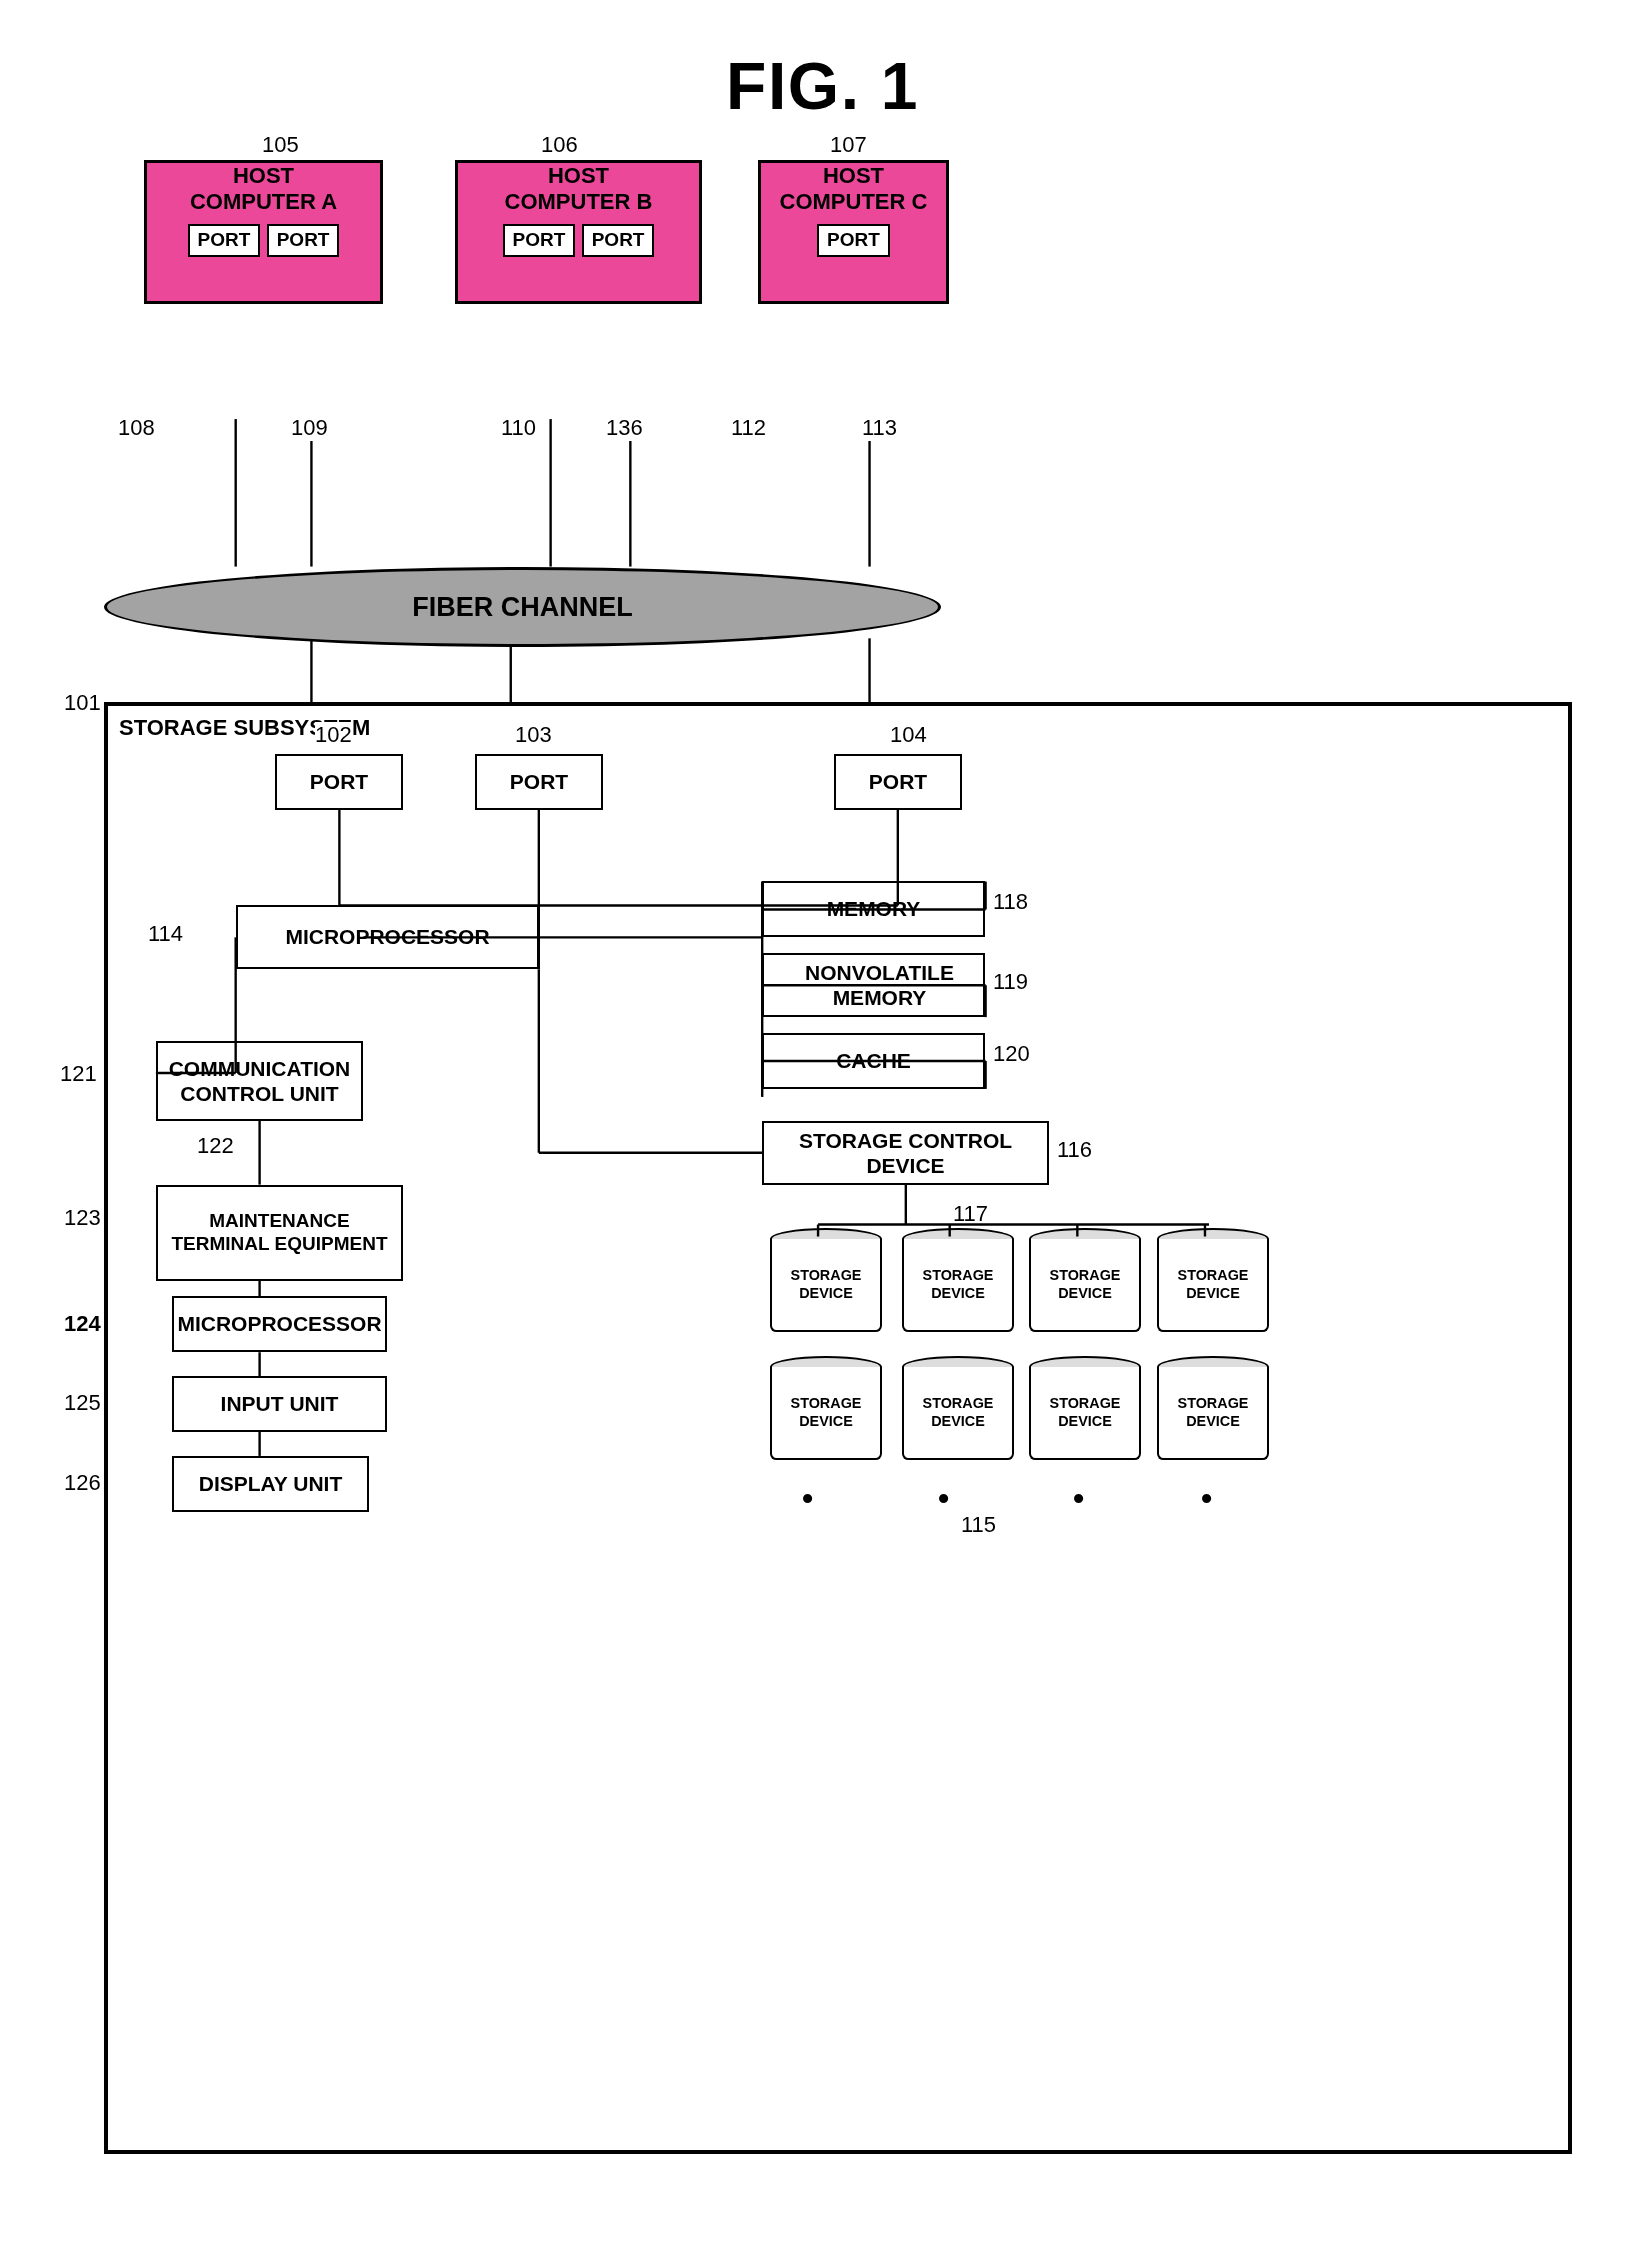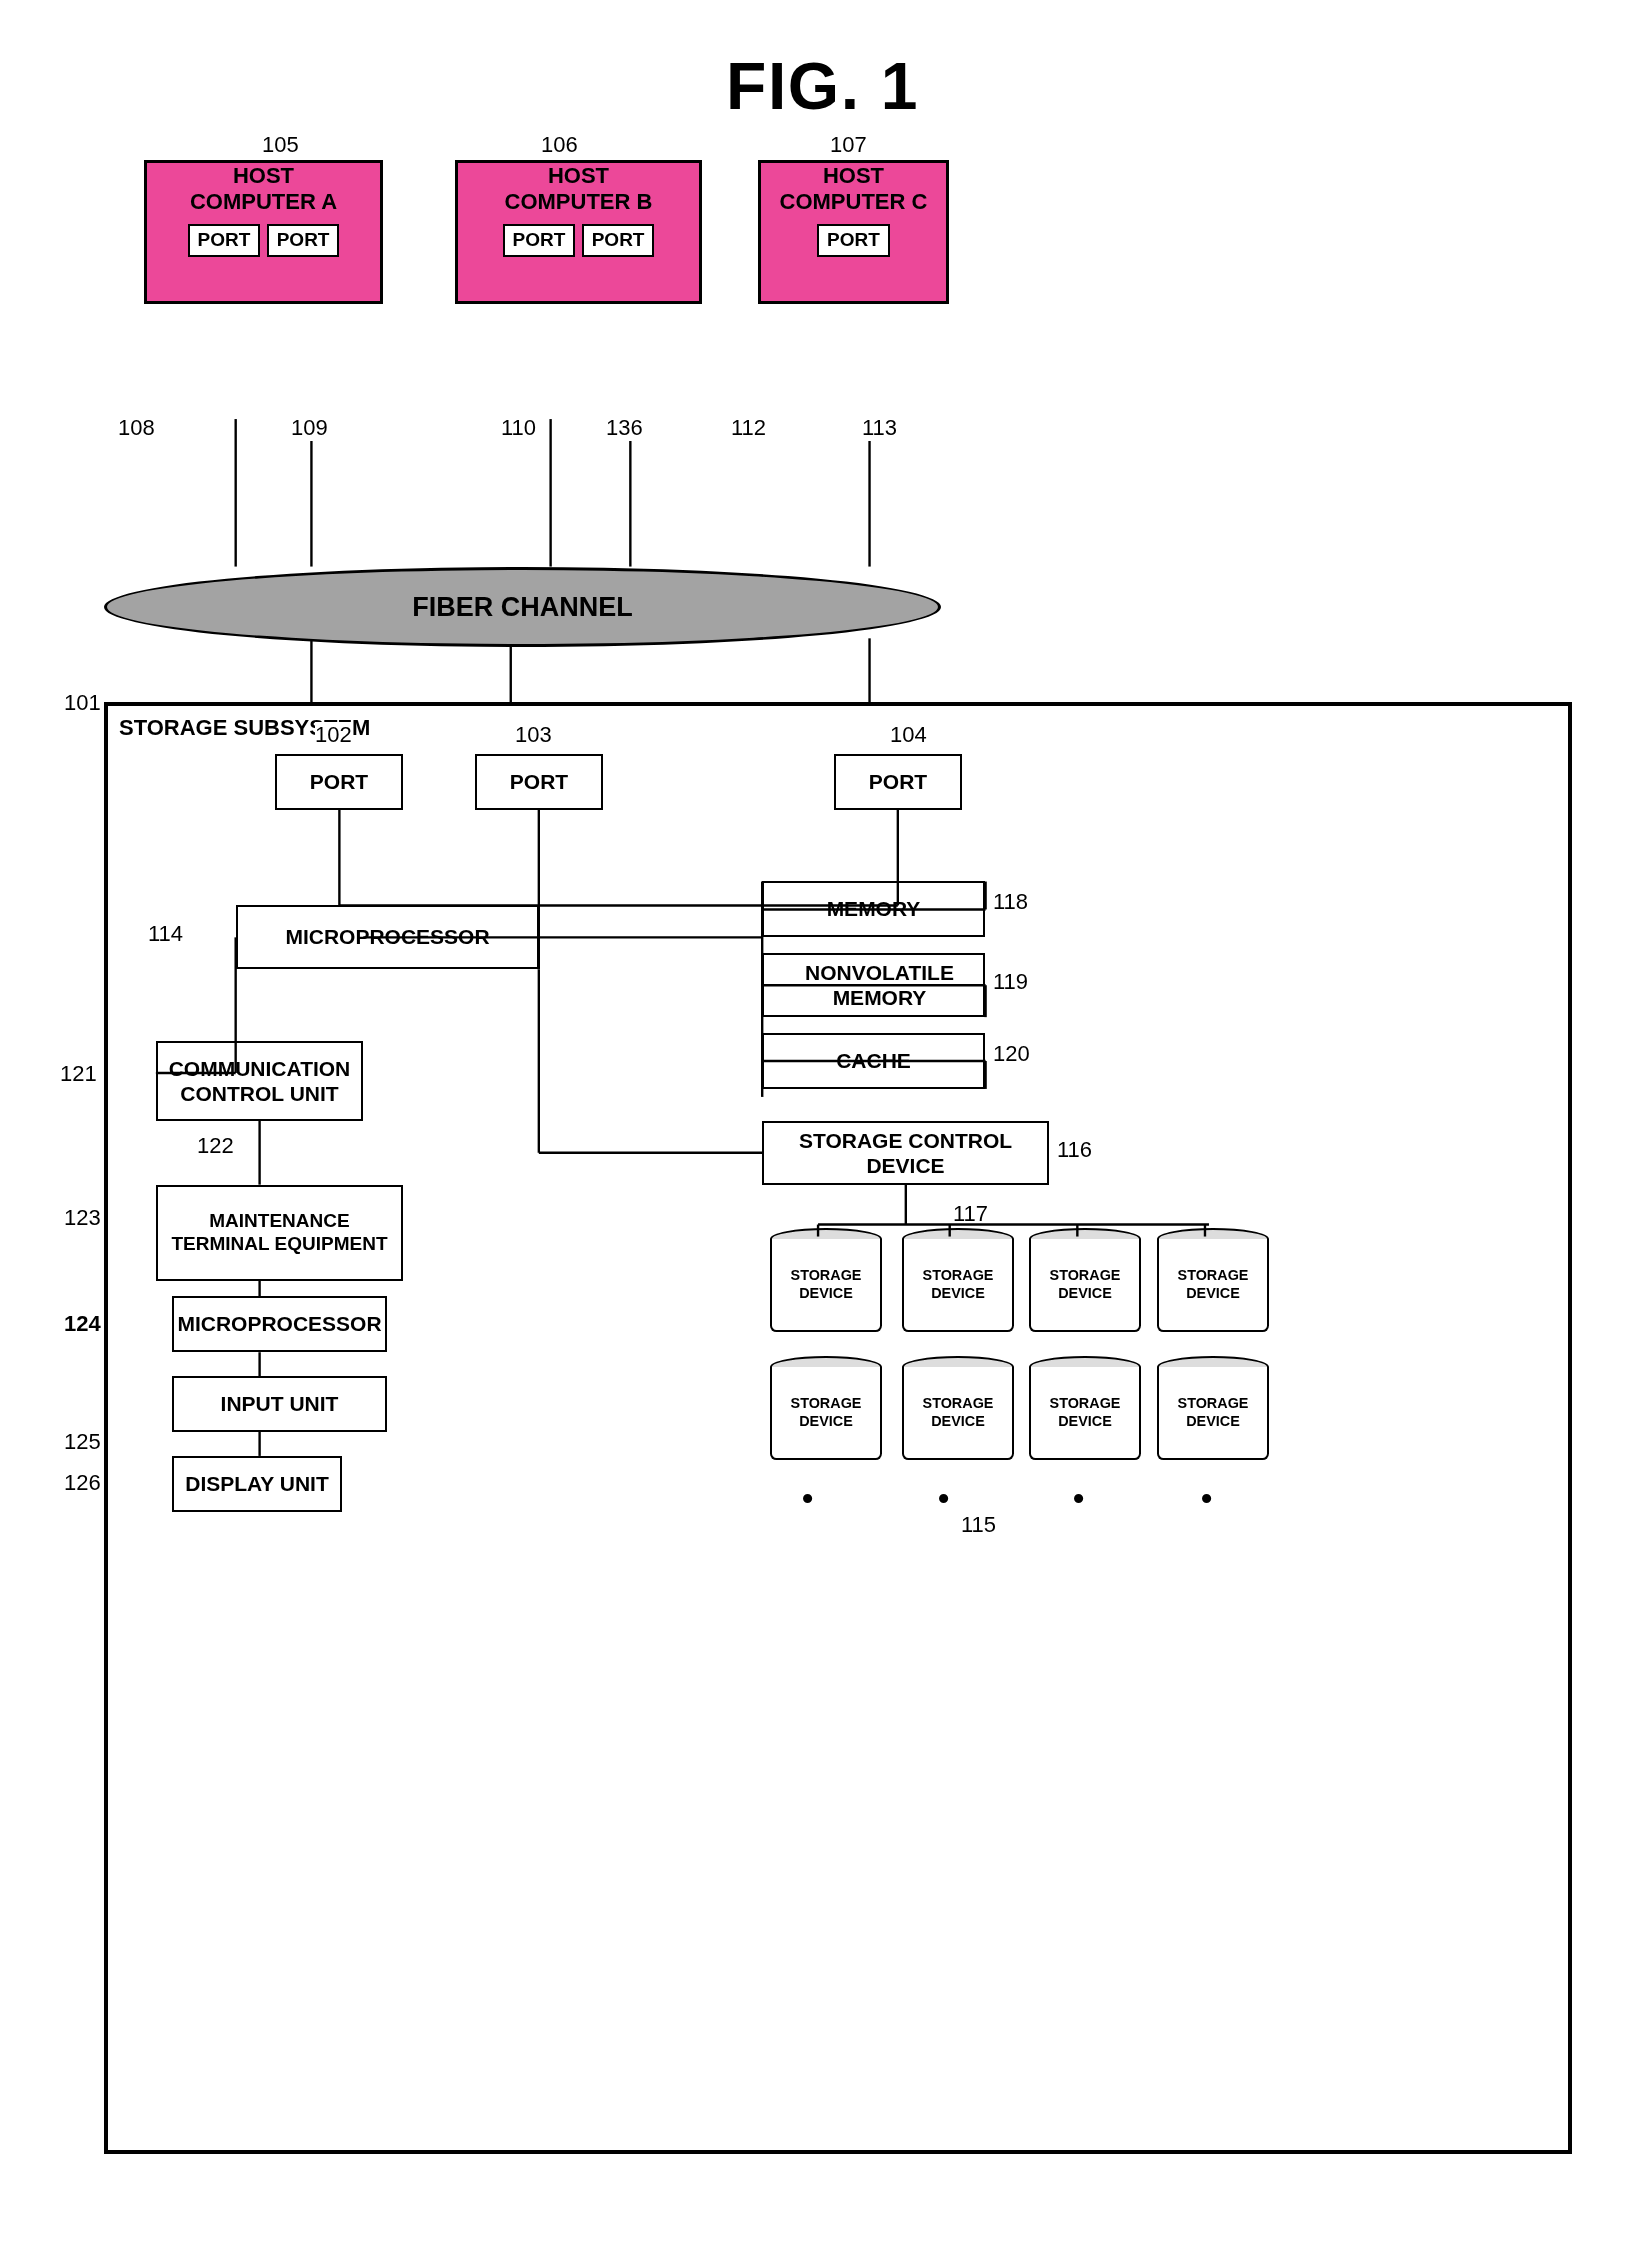--- a/index.html
+++ b/index.html
@@ -235,23 +235,23 @@
     <div class="ref-label" style="left:845px; top:495px;">117</div>
 
     <div class="component-box" style="left:48px; top:479px; width:247px; height:96px; font-size:19px;">MAINTENANCE
 TERMINAL EQUIPMENT</div>
     <div class="ref-label" style="left:-44px; top:499px;">123</div>
 
     <div class="component-box" style="left:64px; top:590px; width:215px; height:56px;">MICROPROCESSOR</div>
     <div class="ref-label" style="left:-44px; top:605px;font-weight:bold;">124</div>
 
     <div class="component-box" style="left:64px; top:670px; width:215px; height:56px;">INPUT UNIT</div>
-    <div class="ref-label" style="left:-44px; top:684px;margin-top:39px;">125</div>
-
-    <div class="component-box" style="left:64px; top:750px; width:170px; height:56px;">DISPLAY UNIT</div>
+    <div class="ref-label" style="left:-44px; top:684px;">125</div>
+
+    <div class="component-box" style="left:64px; top:750px; width:197px; height:56px;">DISPLAY UNIT</div>
     <div class="ref-label" style="left:-44px; top:764px;">126</div>
 
     <div class="storage-device" style="left:654px; top:518px; width:120px; height:112px;">
       <div style="position:relative; width:112px; height:104px;">
         <div style="position:absolute; top:0; left:0; right:0; height:22px; border:2.4px solid #000; border-radius:50%; background:#ddd;"></div>
         <div style="position:absolute; top:11px; left:0; right:0; bottom:0; border:2.4px solid #000; border-top:none; border-radius:0 0 6.4px 6.4px; background:#fff; display:flex; align-items:center; justify-content:center; text-align:center; font-size:14.4px; font-weight:bold; line-height:1.2;">STORAGE
 DEVICE</div>
       </div>
     </div>
 

